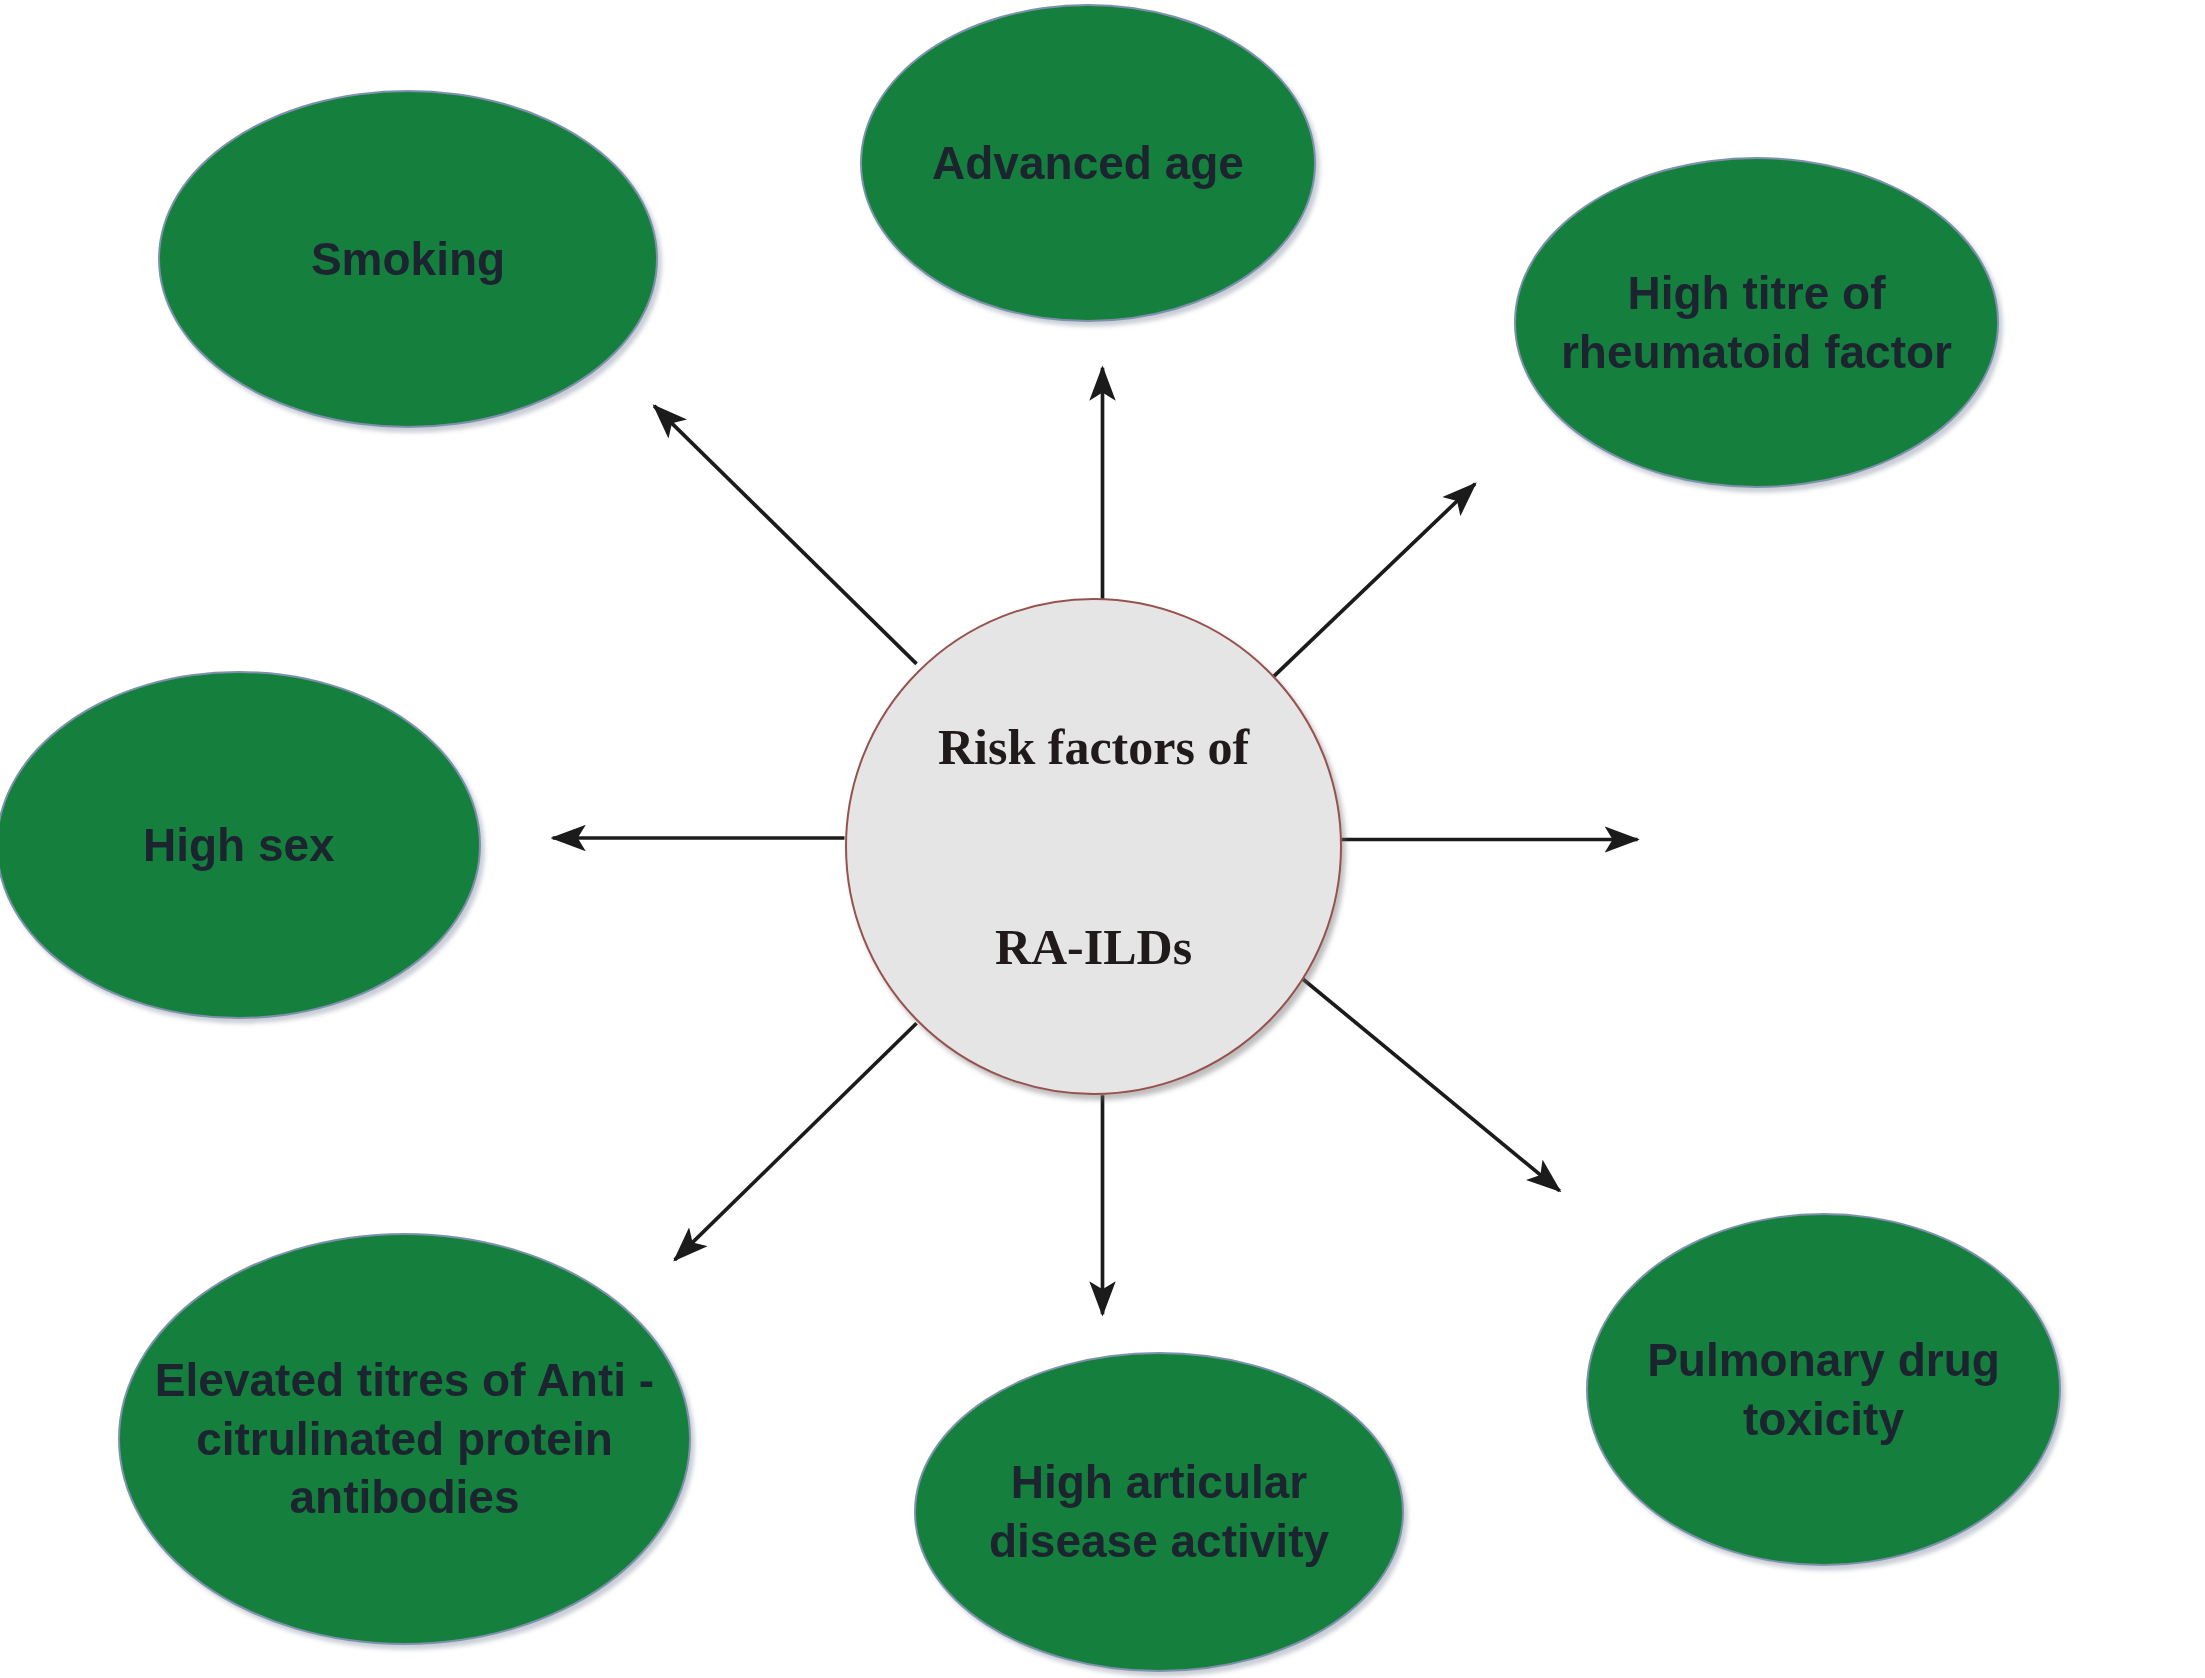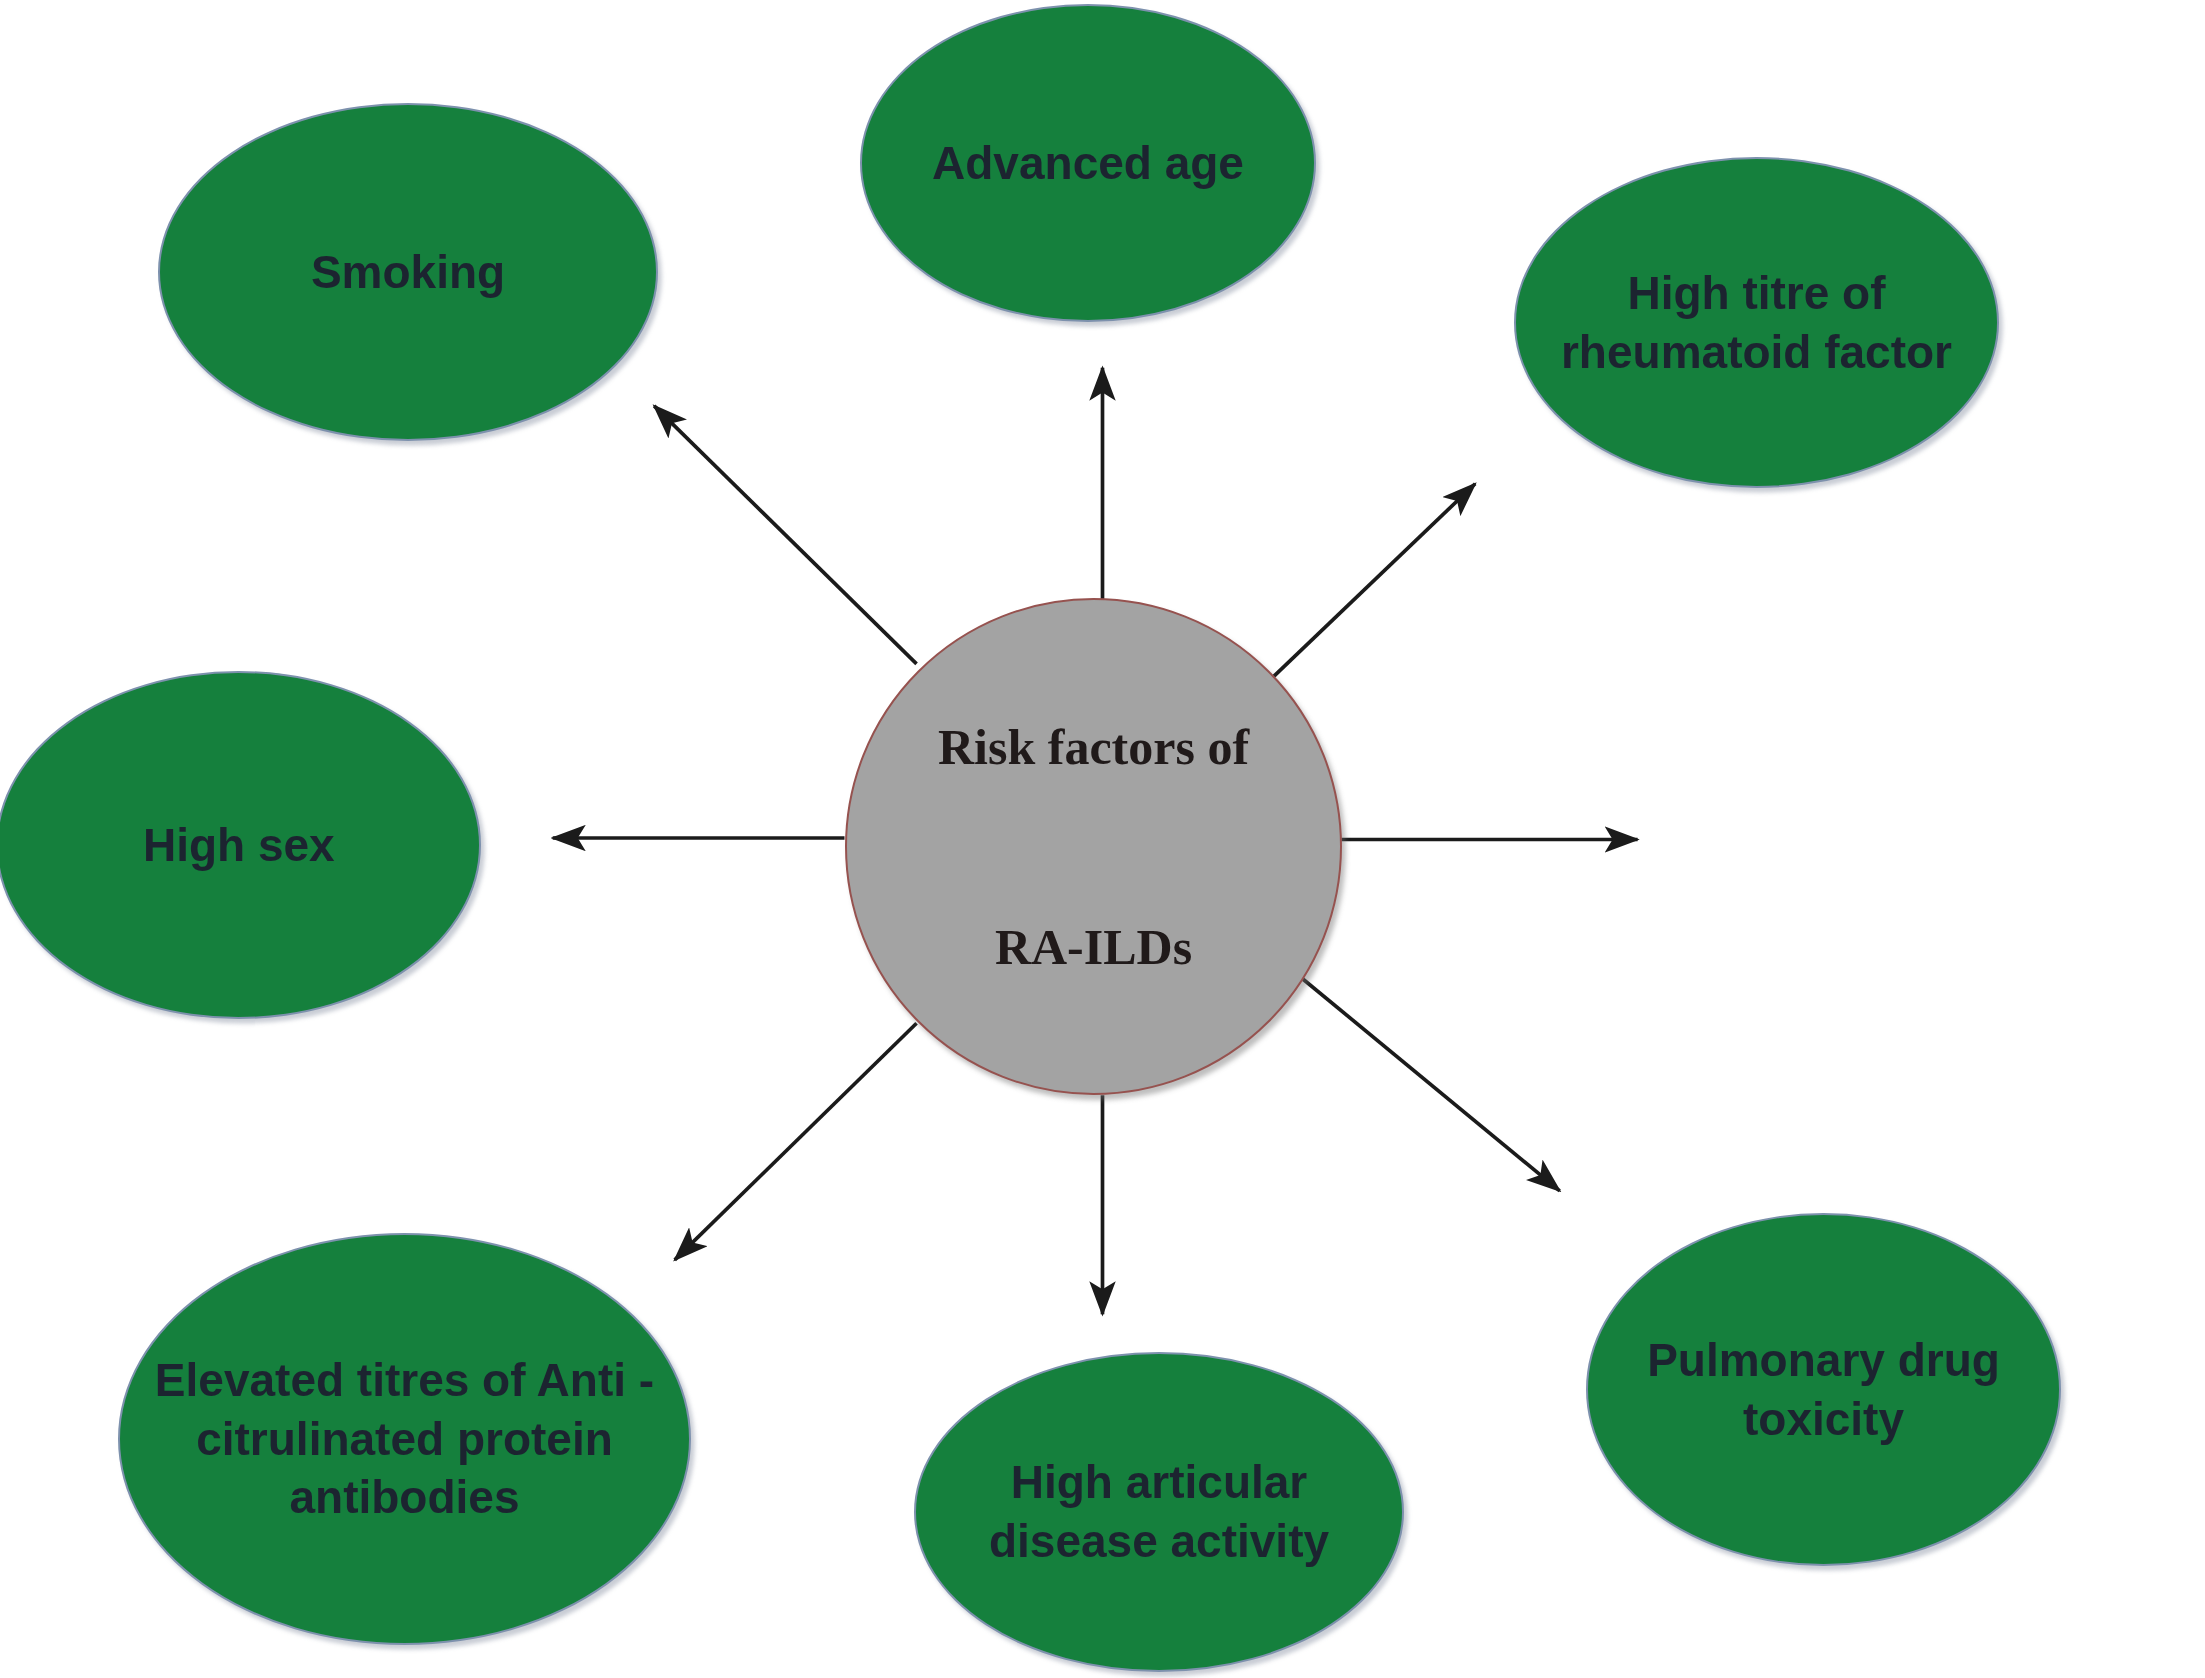--- a/index.html
+++ b/index.html
@@ -31,38 +31,38 @@
   .factor .label {
     font-weight: bold;
     font-size: 46px;
     line-height: 1.28;
     color: #1c2430;
     text-align: center;
     white-space: pre;
   }
 
   
-  .node-smoking      { left: 158px;  top: 103px;  width: 500px; height: 338px; }
+  .node-smoking      { left: 158px;  top: 90px;  width: 500px; height: 338px; }
   .node-advanced-age { left: 860px; top: 4.4px;    width: 456px; height: 318px; }
   .node-high-titre   { left: 1514px; top: 157px;  width: 485px; height: 331px; }
   .node-male-sex     { left: -3.7px;   top: 671px;  width: 485px; height: 348px; }
   .node-genetics     { left: 1724px; top: 665px;  width: 478px; height: 353px; }
   .node-acpa         { left: 118px;  top: 1233px; width: 573px; height: 412px; }
   .node-articular    { left: 914px; top: 1352px; width: 490px; height: 320px; }
   .node-pulmonary    { left: 1586px; top: 1213px; width: 475px; height: 353px; }
 
   
   .center-node {
     position: absolute;
     left: 845px;
     top: 598px;
     width: 497px;
     height: 497px;
     border-radius: 50%;
-    background: #a3a3a3;
+    background: #e5e5e5;
     border: 2.9px solid #96524f;
     box-shadow: 3.7px 5.1px 5.1px rgba(110, 110, 110, 0.45);
     display: flex;
     flex-direction: column;
     align-items: center;
     justify-content: center;
     row-gap: 140px;
     box-sizing: border-box;
     z-index: 2;
   }

